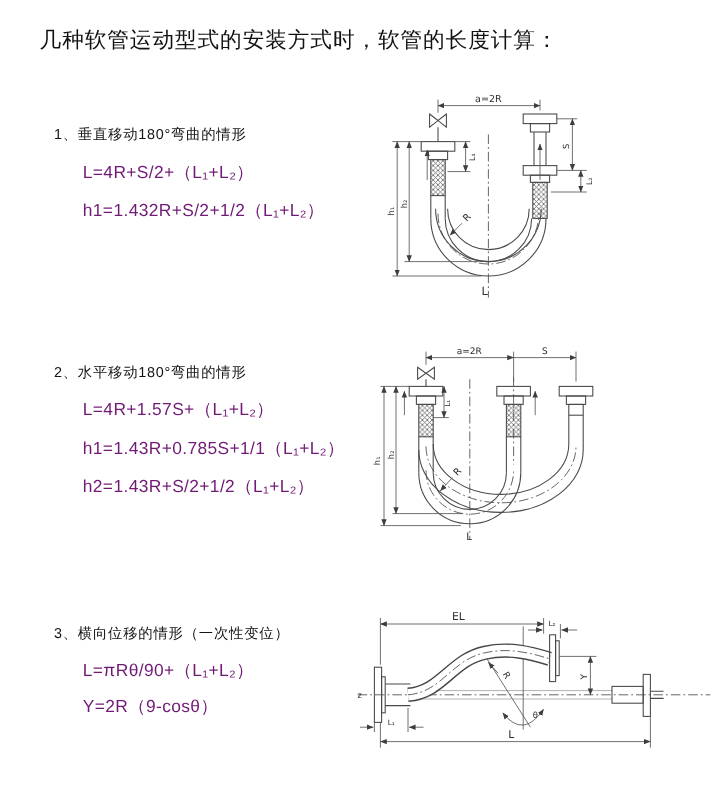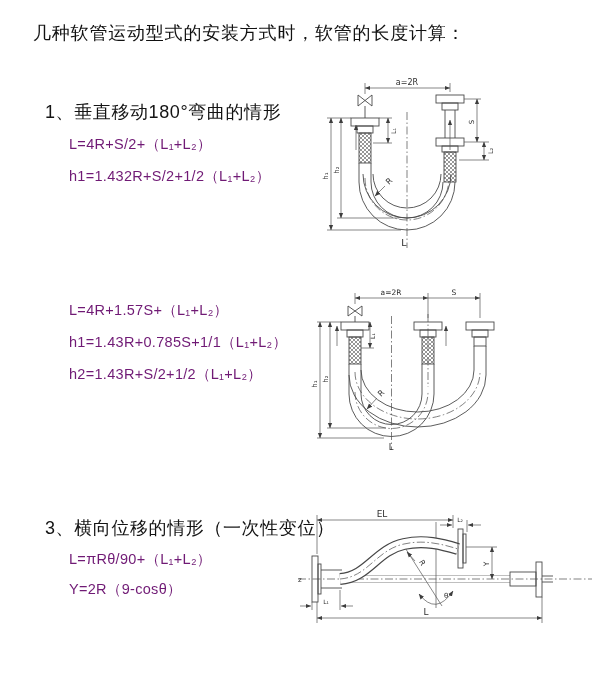--- a/index.html
+++ b/index.html
@@ -6,21 +6,21 @@
   html,body{background:#fff}
   body{width:600px;height:675px;position:relative;overflow:hidden;
        font-family:"Liberation Sans","DejaVu Sans",sans-serif;color:#1b1b1b}
   .page-title{position:absolute;left:33px;top:21px;font-size:18px;letter-spacing:.8px;color:#111}
   .section{position:absolute}
   #sec1{left:45px;top:96px}
   #sec2{left:45px;top:294px}
   #sec3{left:45px;top:513px}
   .section .line{height:32px;line-height:32px;white-space:nowrap}
   #sec3 .line{height:30.5px;line-height:30.5px}
-  .sec-heading{font-size:18px;letter-spacing:.6px;color:#141414}
+  .sec-heading{font-size:12px;letter-spacing:.6px;color:#141414}
   .formula{font-size:14.5px;margin-left:24px;letter-spacing:.3px;color:#701a75}
   .diagram{position:absolute}
   #d1{left:313px;top:70px}
   #d2{left:308px;top:282px}
   #d3{left:296px;top:506px}
   .thin{stroke:#4a4a4a;stroke-width:.9;fill:none}
   .dim{stroke:#555;stroke-width:.7;fill:none}
   .cl{stroke:#4a4a4a;stroke-width:.7;fill:none;stroke-dasharray:8 2.5 1.5 2.5}
   .braid{fill:url(#braid);stroke:#4a4a4a;stroke-width:.9}
   .ghost{stroke:#8a8a8a;stroke-width:.55;fill:none}
@@ -44,20 +44,21 @@
 
 <div class="page-title">几种软管运动型式的安装方式时，软管的长度计算：</div>
 
 <div class="section" id="sec1">
   <div class="line sec-heading">1、垂直移动180°弯曲的情形</div>
   <div class="line formula">L=4R+S/2+（L₁+L₂）</div>
   <div class="line formula">h1=1.432R+S/2+1/2（L₁+L₂）</div>
 </div>
 
 <div class="section" id="sec2">
+  <div class="line sec-heading">2、水平移动180°弯曲的情形</div>
   <div class="line formula">L=4R+1.57S+（L₁+L₂）</div>
   <div class="line formula">h1=1.43R+0.785S+1/1（L₁+L₂）</div>
   <div class="line formula">h2=1.43R+S/2+1/2（L₁+L₂）</div>
 </div>
 
 <div class="section" id="sec3">
   <div class="line sec-heading">3、横向位移的情形（一次性变位）</div>
   <div class="line formula">L=πRθ/90+（L₁+L₂）</div>
   <div class="line formula">Y=2R（9-cosθ）</div>
 </div>

